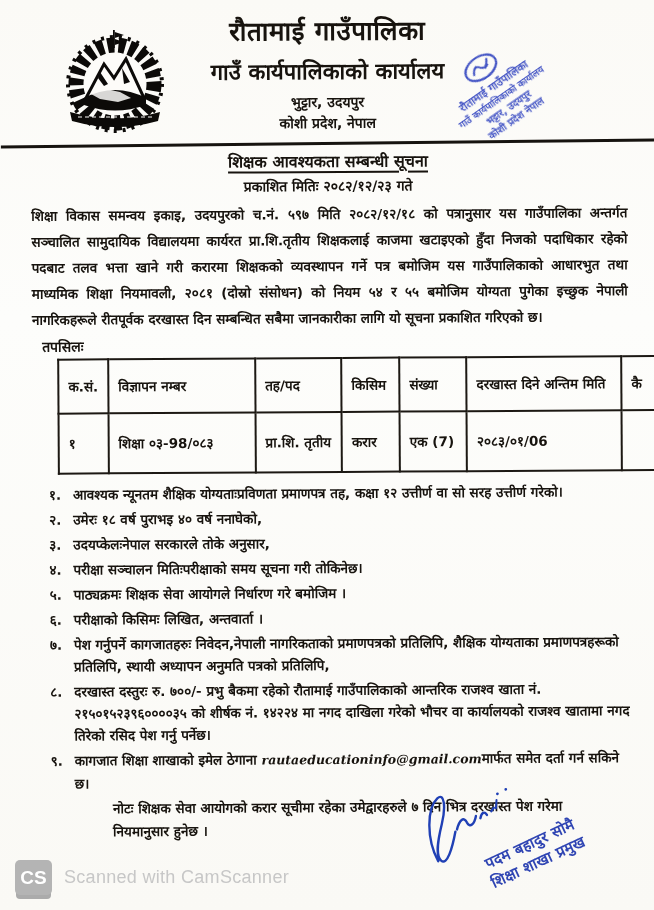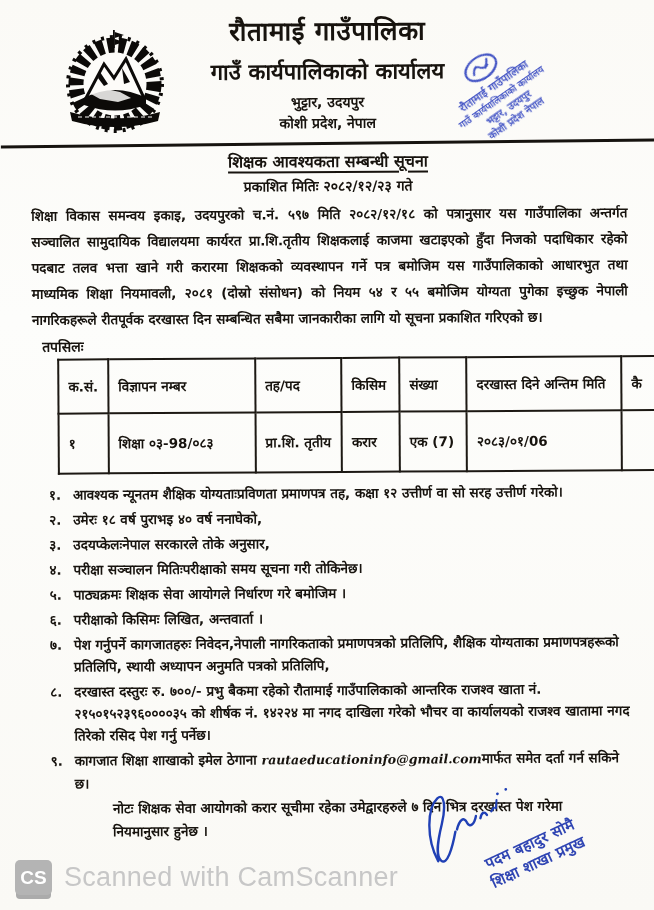--- a/index.html
+++ b/index.html
@@ -75,21 +75,21 @@
   
   .watermark { position:absolute; left:15px; bottom:15px; display:flex; align-items:center; gap:12px; z-index:4; }
   .wm-icon {
     width:37px; height:35px; background:#b4b4b4; border-radius:5px;
     color:#fff; font-weight:700; font-size:19px;
     display:flex; align-items:center; justify-content:center;
     font-family:"Liberation Sans", sans-serif;
     box-shadow:0 5px 0 -1px #ababab;
   }
   .wm-text {
-    color:#c7c7c7; font-size:27px; letter-spacing:.3px;
+    color:#c7c7c7; font-size:18px; letter-spacing:.3px;
     font-family:"Liberation Sans", sans-serif; font-weight:400;
   }
 </style>
 </head>
 <body>
 
 <div class="page">
 
   <div class="logo">
     <svg width="114" height="106" viewBox="0 0 114 106">

